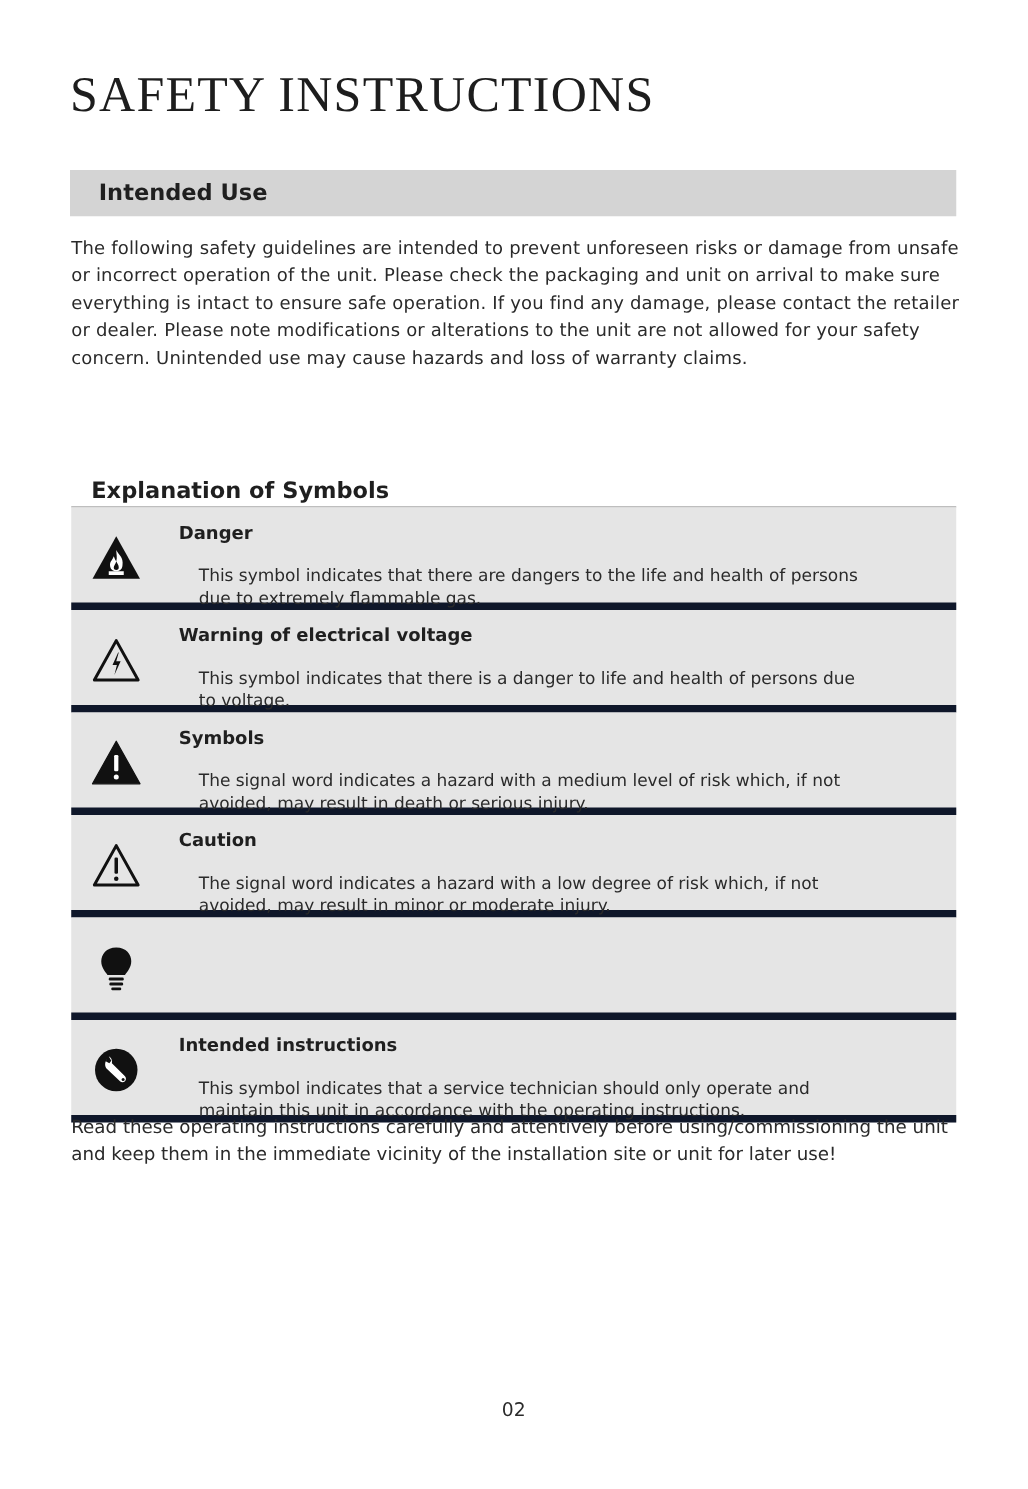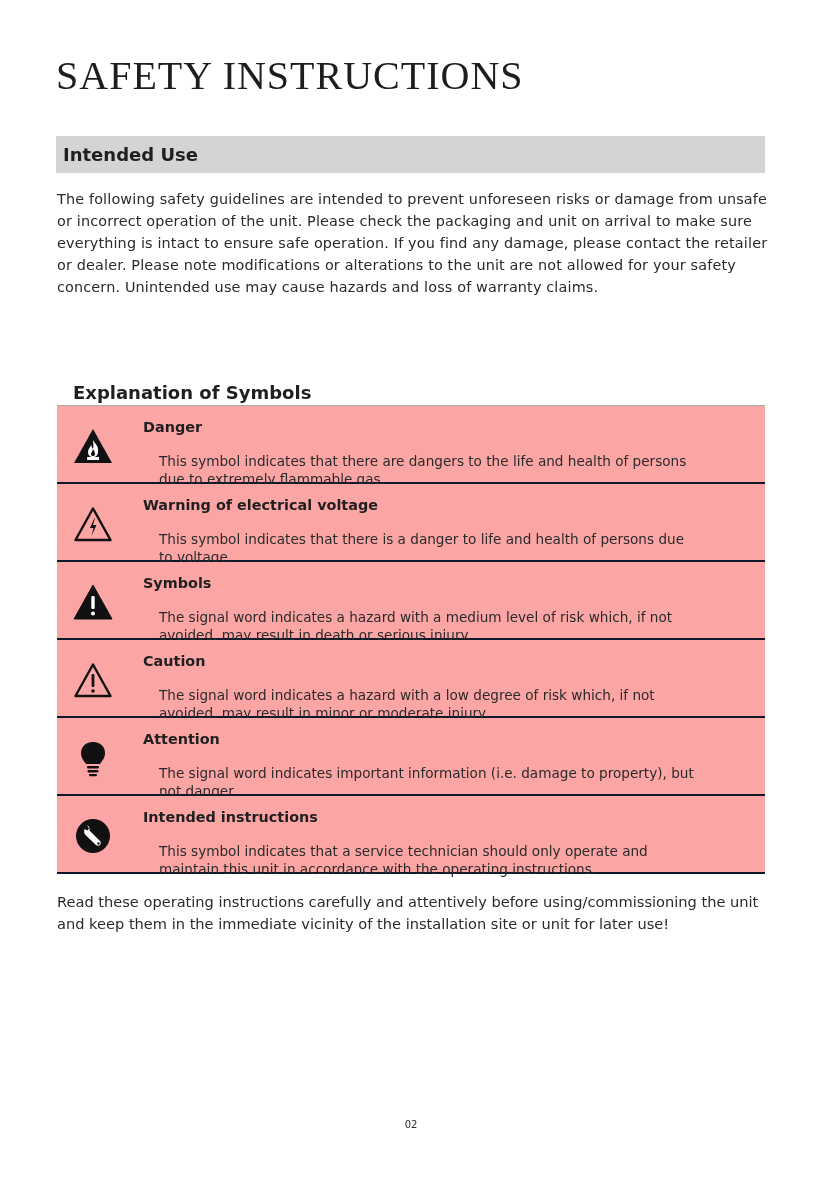--- a/index.html
+++ b/index.html
@@ -37,21 +37,21 @@
       background: #d4d4d4;
       box-sizing: border-box;
       padding-left: 7px;
       display: flex;
       align-items: center;
     }
     .section-bar-title {
       font-size: 18px;
       font-weight: bold;
       color: #1f1f1f;
-      margin: 0;
+      margin: 16px;
     }
     .intro-paragraph {
       position: absolute;
       left: 57px;
       top: 188px;
       width: 712px;
       font-size: 14.4px;
       line-height: 22px;
       color: #2a2a2a;
       margin: 0;
@@ -69,22 +69,22 @@
     .symbols-table {
       position: absolute;
       left: 57px;
       top: 405px;
       width: 708px;
       border-top: 1px solid #a9a9a9;
     }
     .symbol-row {
       position: relative;
       height: 76px;
-      background: #fca5a5;
-      border-bottom: 2px solid #0f172a;
+      background: #e5e5e5;
+      border-bottom: 6px solid #0f172a;
       box-sizing: content-box;
     }
     .symbol-icon {
       position: absolute;
       left: 16px;
       top: 20px;
       width: 40px;
       height: 40px;
       display: flex;
       align-items: center;
@@ -120,21 +120,21 @@
       color: #2a2a2a;
       margin: 0;
       letter-spacing: 0px;
     }
     .page-number {
       position: absolute;
       left: 0;
       width: 822px;
       top: 1119px;
       text-align: center;
-      font-size: 10px;
+      font-size: 15px;
       color: #2a2a2a;
     }
     svg { display: block; }
   </style>
 </head>
 <body>
 
 <h1 class="page-title">SAFETY INSTRUCTIONS</h1>
 
 <div class="section-bar">
@@ -205,24 +205,20 @@
 
   <div class="symbol-row">
     <div class="symbol-icon">
       <svg width="40" height="38" viewBox="0 0 40 38">
         <path d="M20 3 C12 3 8 8.5 8 14 C8 19 11 22 13 25 L27 25 C29 22 32 19 32 14 C32 8.5 28 3 20 3 Z" fill="#111"></path>
         <rect x="14" y="27" width="12" height="2.4" rx="1" fill="#111"></rect>
         <rect x="14.5" y="31" width="11" height="2.4" rx="1" fill="#111"></rect>
         <rect x="16" y="35" width="8" height="2.2" rx="1" fill="#111"></rect>
       </svg>
     </div>
-    <div class="symbol-text">
-      <p class="symbol-title">Attention</p>
-      <p class="symbol-desc">The signal word indicates important information (i.e. damage to property), but not danger.</p>
-    </div>
   </div>
 
   <div class="symbol-row">
     <div class="symbol-icon">
       <svg width="40" height="40" viewBox="0 0 40 40">
         <circle cx="20" cy="20" r="17" fill="#111"></circle>
         <path d="M13 11 C11 13 10.5 16 12 18.5 L23 29 C24 30 26 30 27 29 C28 28 28 26 27 25 L16.5 14.5 C17 12 16 10 14 9 L16 12.5 L14.5 14.5 L11.5 13 Z" fill="#fff" transform="rotate(0 20 20)"></path>
         <circle cx="25.5" cy="27.5" r="1.2" fill="#111"></circle>
       </svg>
     </div>

